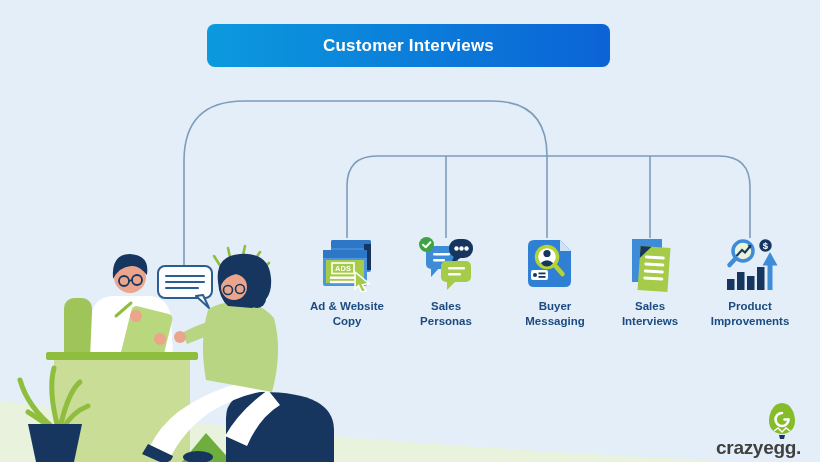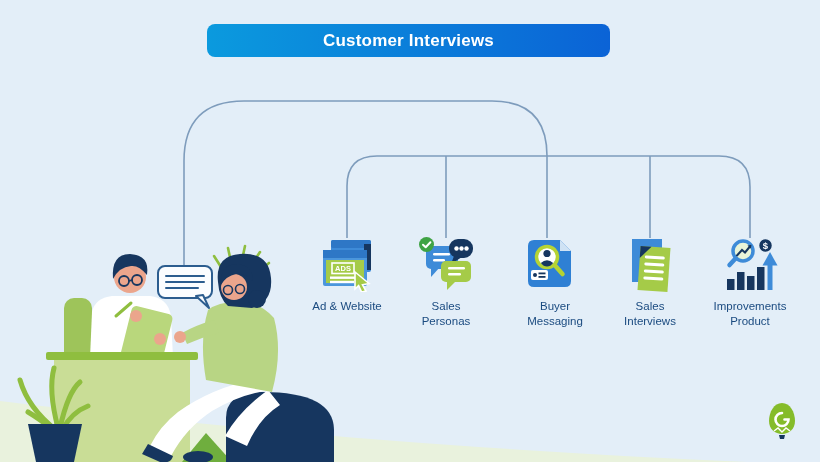--- a/index.html
+++ b/index.html
@@ -1,26 +1,26 @@
 <!DOCTYPE html>
 <html><head>
 <meta charset="utf-8">
 <style>
   html,body{margin:0;padding:0;}
   .stage{position:relative;width:820px;height:462px;background:#e3eef8;overflow:hidden;
          font-family:"Liberation Sans",sans-serif;}
   .layer{position:absolute;left:0;top:0;}
-  .banner{position:absolute;left:207px;top:24px;width:403px;height:33px;border-radius:8px;
+  .banner{position:absolute;left:207px;top:24px;width:403px;height:43px;border-radius:8px;
           background:linear-gradient(90deg,#0b9ade 0%,#0b63d6 100%);
           color:#ffffff;font-size:17px;font-weight:bold;letter-spacing:.2px;
           display:flex;align-items:center;justify-content:center;}
   .icon{position:absolute;top:236px;width:56px;height:56px;}
   .icon-0{left:319px}.icon-1{left:418px}.icon-2{left:519px}.icon-3{left:622px}.icon-4{left:722px}
   .branch-label{position:absolute;top:299px;width:110px;text-align:center;color:#1b4b80;
-                font-size:11.5px;font-weight:normal;line-height:15px;}
+                font-size:11.5px;font-weight:bold;line-height:15px;}
   .label-0{left:292px}.label-1{left:391px}.label-2{left:500px}.label-3{left:595px}.label-4{left:695px}
   .logo-text{position:absolute;right:19px;top:438px;font-size:19px;font-weight:bold;
              color:#3f3f3f;letter-spacing:-.3px;line-height:20px;}
   .logo-egg{position:absolute;left:768px;top:402px;width:28px;height:38px;}
   svg text{font-family:"Liberation Sans",sans-serif;}
 </style>
 </head>
 <body>
 
 <div class="stage">
@@ -108,36 +108,37 @@
     <circle cx="21" cy="15" r="10" fill="#e9f4d8" stroke="#3e8bd8" stroke-width="3.5"></circle>
     <path d="M15,19.5 L20,14 L23,16.5 L27.5,11" fill="none" stroke="#16365f" stroke-width="2" stroke-linecap="round"></path>
     <path d="M25.5,9.5 L29.5,8.8 L28.8,12.8 Z" fill="#16365f"></path>
     <line x1="13.5" y1="22.5" x2="7.5" y2="29" stroke="#3e8bd8" stroke-width="4.5" stroke-linecap="round"></line>
     <circle cx="43.5" cy="9.5" r="7" fill="#16365f" stroke="#e3eef8" stroke-width="1.5"></circle>
     <text x="43.5" y="13" text-anchor="middle" font-size="9.5" font-weight="bold" fill="#ffffff">$</text>
   </svg>
 
   <div class="branch-label label-0">
     <div>Ad &amp; Website</div>
+    <div>Copy</div>
   </div>
   <div class="branch-label label-1">
     <div>Sales</div>
     <div>Personas</div>
   </div>
   <div class="branch-label label-2">
     <div>Buyer</div>
     <div>Messaging</div>
   </div>
   <div class="branch-label label-3">
     <div>Sales</div>
     <div>Interviews</div>
   </div>
   <div class="branch-label label-4">
+    <div>Product</div>
     <div>Improvements</div>
-    <div>Product</div>
   </div>
 
   <svg class="layer" style="top:240px;width:340px;height:222px" viewBox="0 0 340 222">
 
     <g stroke="#8fbe3f" stroke-width="2.6" stroke-linecap="round">
       <line x1="221" y1="27" x2="214" y2="16"></line>
       <line x1="231" y1="22" x2="228" y2="8"></line>
       <line x1="242" y1="20" x2="245" y2="6"></line>
       <line x1="252" y1="24" x2="260" y2="12"></line>
       <line x1="259" y1="31" x2="269" y2="23"></line>
@@ -204,14 +205,15 @@
       </g>
     </g>
   </svg>
 
   <svg class="logo-egg" viewBox="0 0 28 38">
     <path d="M14,1 C22,1 27,10 27,19 C27,27 21,32 14,32 C7,32 1,27 1,19 C1,10 6,1 14,1 Z" fill="#85bc2a"></path>
     <path d="M14,11 a6.5,6.5 0 1 0 6.5,6.5 l-4,0" fill="none" stroke="#ffffff" stroke-width="2.6" stroke-linecap="round"></path>
     <path d="M6,29 L10,26 L14,30 L18,26 L22,29" fill="none" stroke="#ffffff" stroke-width="1.4"></path>
     <path d="M11,33 L17,33 L16,37 L12,37 Z" fill="#16365f"></path>
   </svg>
+  <div class="logo-text"><span>crazyegg</span><span>.</span></div>
 
 </div>
 
 </body></html>

